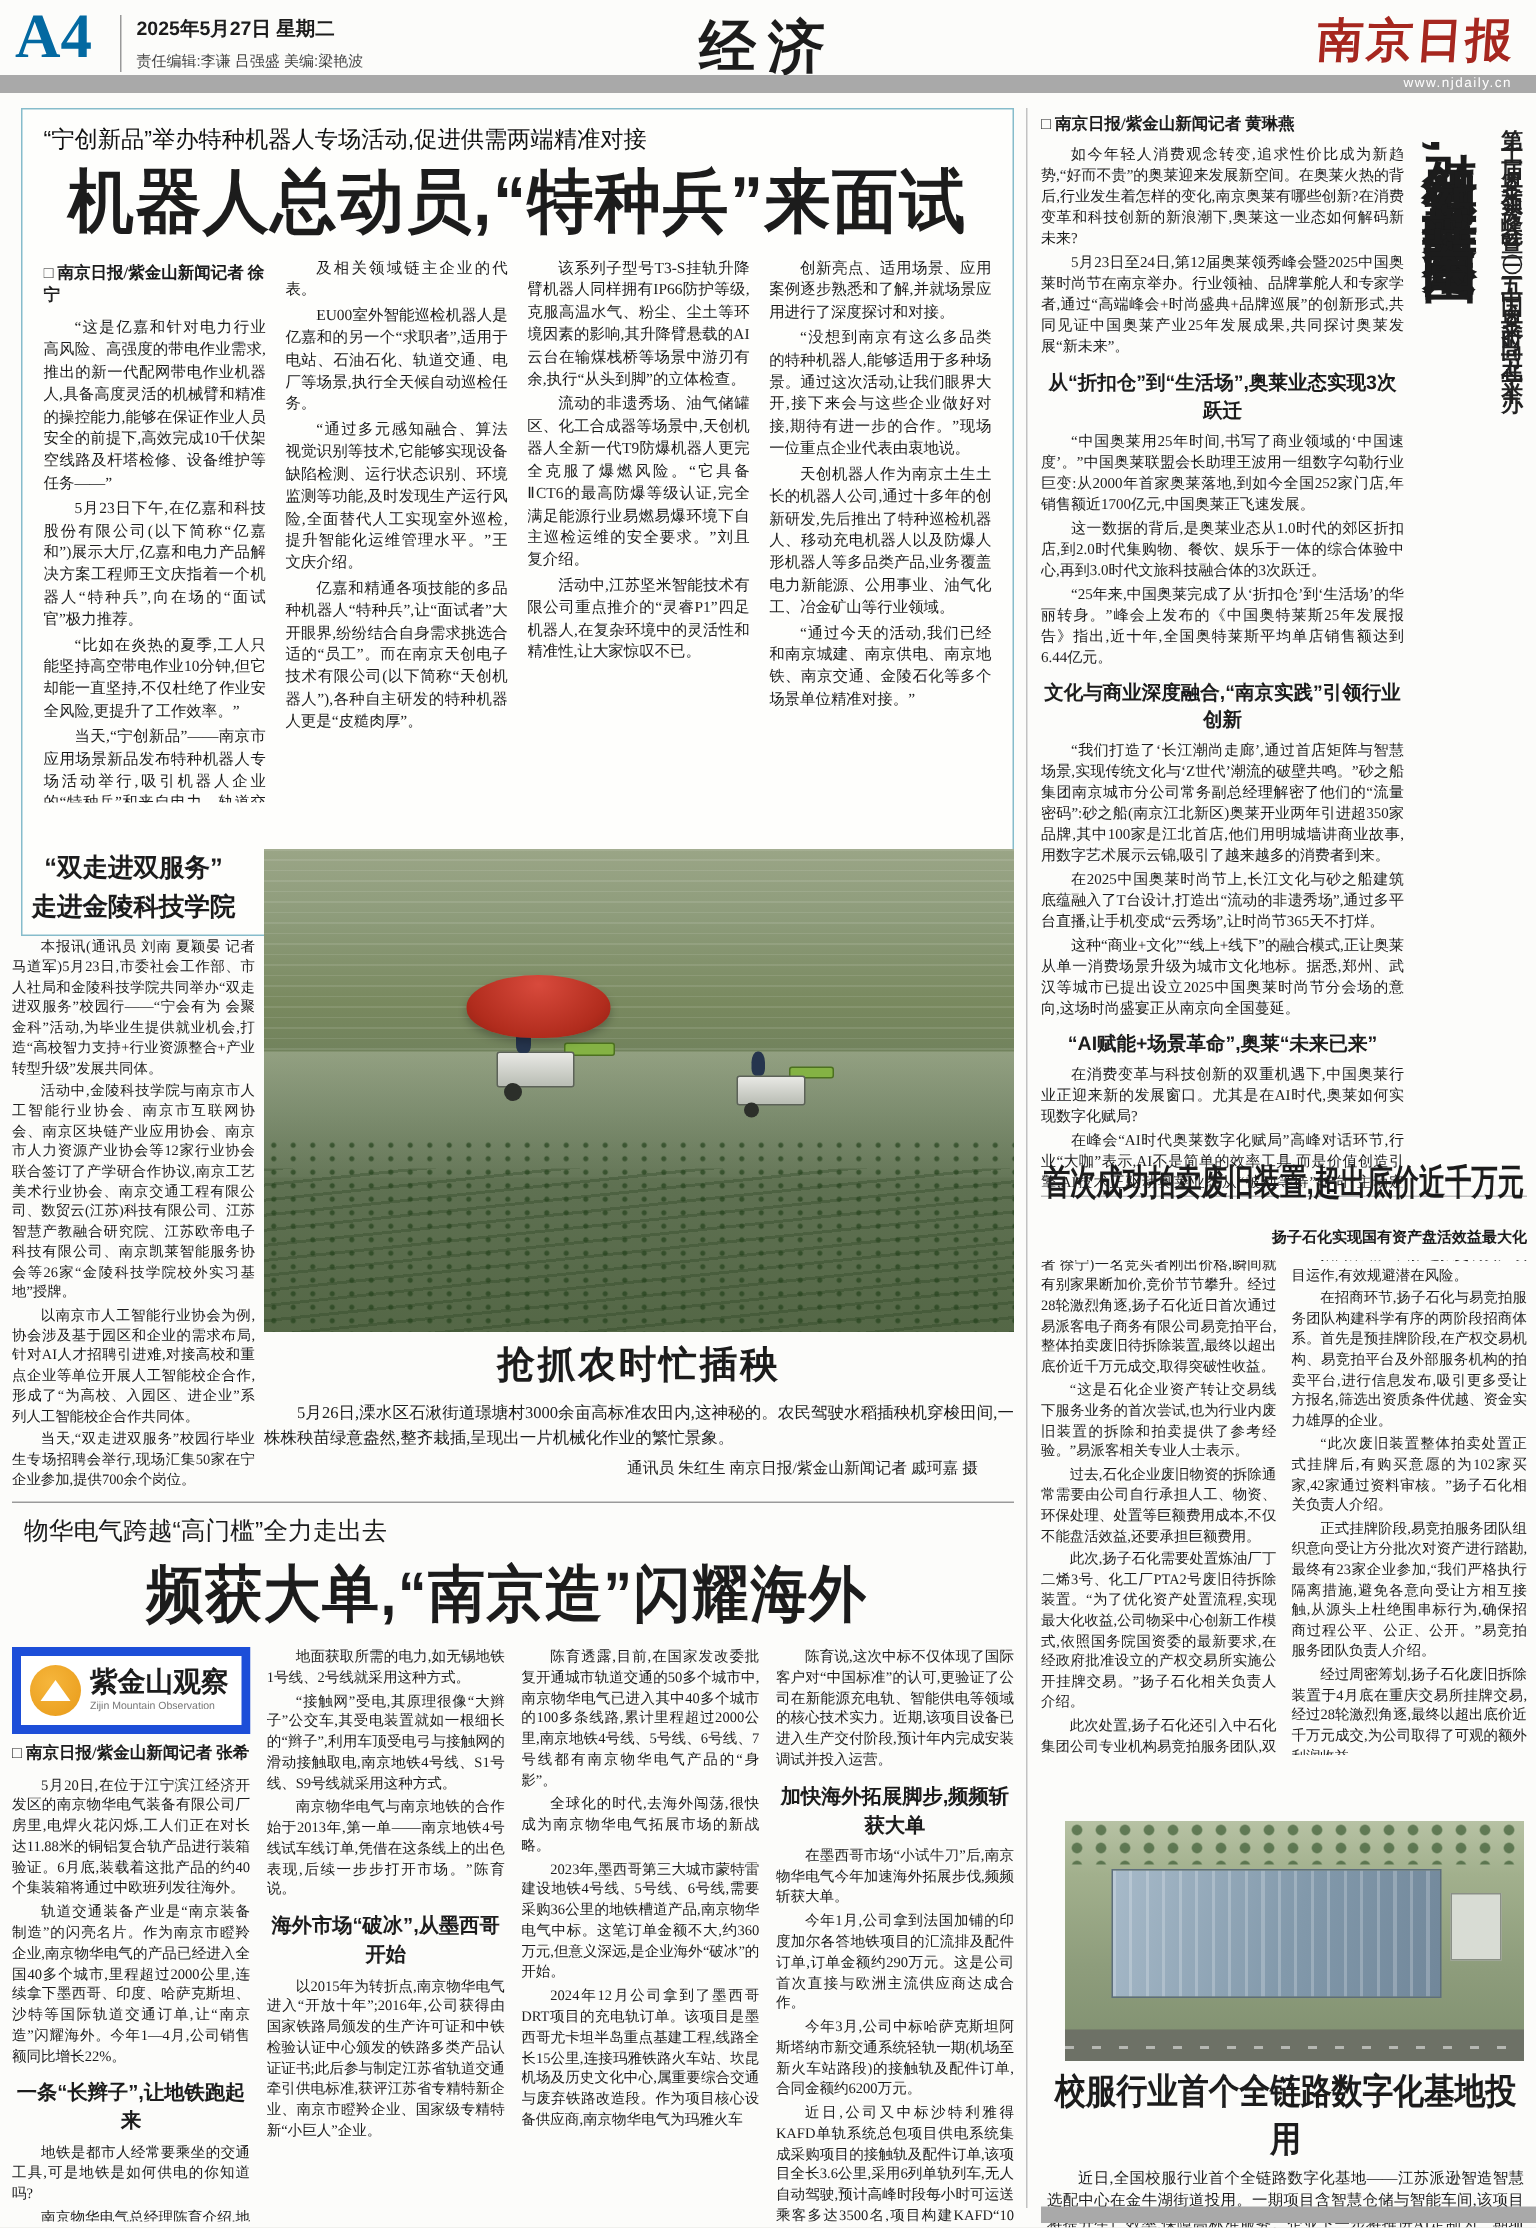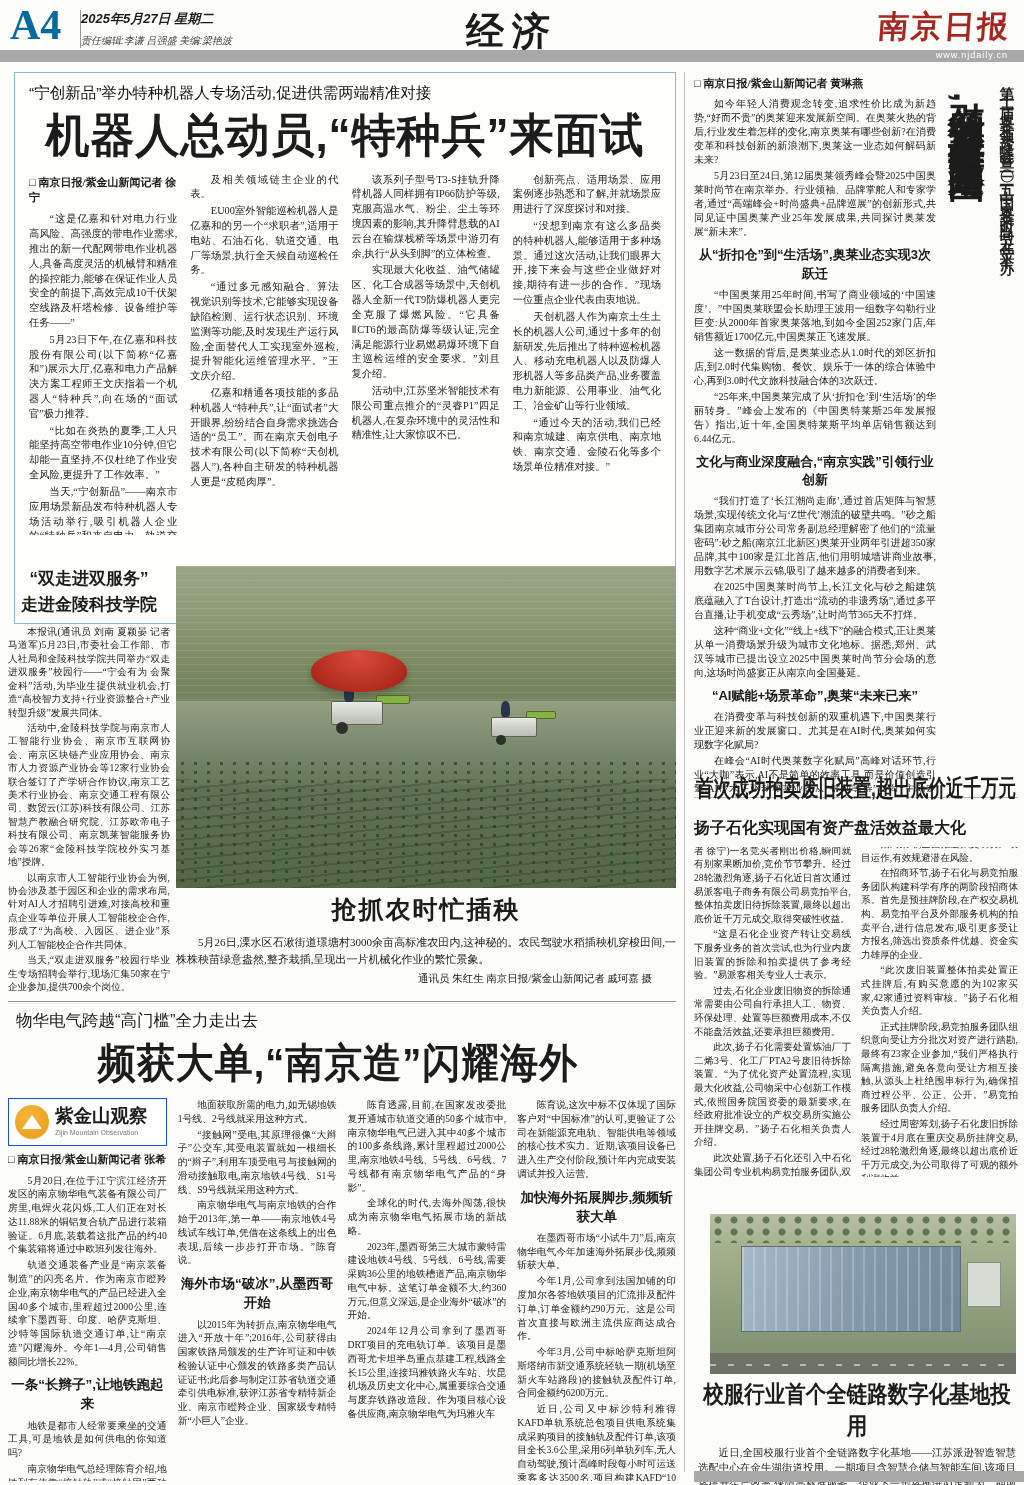--- a/index.html
+++ b/index.html
@@ -3,21 +3,21 @@
 <meta charset="utf-8">
 <style>
   html,body{margin:0;padding:0;background:#e8e8e4;}
   .page{position:relative;width:1024px;height:1485px;background:#fcfcfa;margin:0 auto;overflow:hidden;
         font-family:"Liberation Serif",serif;color:#1c1c1c;}
   [data-name]{box-sizing:border-box;}
 
   
   .hdr-pageno{position:absolute;left:10px;top:4px;width:56px;font-family:"Liberation Serif",serif;
               font-size:42px;font-weight:bold;color:#0369a1;line-height:1;}
-  .hdr-meta{position:absolute;left:80px;top:10px;border-left:1px solid #999;height:38px;font-style:italic;}
+  .hdr-meta{position:absolute;left:80px;top:10px;border-left:1px solid #999;padding-left:10px;height:38px;}
   .hdr-date{font-size:13px;font-weight:bold;margin:0 0 6px 0;font-family:"Liberation Sans",sans-serif;}
   .hdr-editors{font-size:10px;color:#444;margin:0;font-family:"Liberation Sans",sans-serif;}
   .hdr-section{position:absolute;left:0;right:0;top:6px;text-align:center;font-size:38px;font-weight:900;
                letter-spacing:8px;font-family:"Liberation Serif",serif;}
   .hdr-bar{position:absolute;left:0;top:50px;width:1024px;height:12px;background:#a9a9a9;}
   .masthead{position:absolute;right:14px;top:6px;font-size:31px;font-weight:900;color:#a6271f;
             font-family:"Liberation Serif",serif;letter-spacing:2px;transform:skewX(-4deg);}
   .masthead-web{position:absolute;right:16px;top:50px;font-size:9px;color:#fff;z-index:2;
                 font-family:"Liberation Sans",sans-serif;letter-spacing:1px;}
 
@@ -80,21 +80,21 @@
   
   .rule-left{position:absolute;left:8px;top:1001px;width:668px;border-top:1px solid #9a9a9a;}
   .export-kicker{position:absolute;left:16px;top:1010px;font-family:Liberation Sans, sans-serif;
                  font-size:16.5px;margin:0;text-align:right;}
   .export-headline{position:absolute;left:0;top:1038px;width:676px;text-align:center;margin:0;
                    font-family:"Liberation Sans",sans-serif;font-weight:900;font-size:38px;
                    letter-spacing:1px;transform:scaleY(1.08);}
   .export-body{position:absolute;left:8px;top:1098px;width:668px;height:383px;display:flex;gap:11px;
                overflow:hidden;font-size:9.7px;line-height:1.42;}
   .export-body .ncol{flex:1;overflow:hidden;}
-  .zjs-logo{border:1px solid #1d4ed8;background:#fff;padding:6px 6px;display:flex;align-items:center;
+  .zjs-logo{border:6px solid #1d4ed8;background:#fff;padding:6px 6px;display:flex;align-items:center;
             gap:6px;margin-bottom:6px;}
   .zjs-badge{width:34px;height:34px;border-radius:50%;background:radial-gradient(circle at 40% 35%,#f6b63c,#e89a18);
              position:relative;flex:0 0 34px;}
   .zjs-badge::after{content:"";position:absolute;left:7px;top:10px;width:0;height:0;
              border-left:10px solid transparent;border-right:10px solid transparent;border-bottom:14px solid #fff;}
   .zjs-name{font-family:"Liberation Sans",sans-serif;font-weight:900;font-size:18.5px;margin:0;line-height:1.1;}
   .zjs-sub{font-size:7px;color:#777;margin:1px 0 0 0;font-family:"Liberation Sans",sans-serif;}
 
   
   .vdiv{position:absolute;left:684px;top:72px;width:1px;height:1400px;background:#c2c2c2;}
@@ -106,22 +106,22 @@
   .outlet-vhead{width:46px;writing-mode:vertical-rl;font-family:"Liberation Sans",sans-serif;
                 font-weight:900;font-size:37px;letter-spacing:3px;line-height:46px;text-align:start;}
   .outlet-vkicker{width:22px;writing-mode:vertical-rl;font-family:"Liberation Sans",sans-serif;
                   font-weight:bold;font-size:14.5px;letter-spacing:7px;line-height:22px;color:#222;}
 
   .hr-right{position:absolute;left:694px;top:797px;width:324px;border-top:1px solid #bbb;}
 
   .auction{position:absolute;left:694px;top:776px;width:324px;height:402px;overflow:hidden;}
   .auction-headline{font-family:"Liberation Sans",sans-serif;font-weight:900;font-size:17.5px;
                     text-align:center;margin:0 0 6px 0;transform:scaleY(1.35);letter-spacing:0px;}
-  .auction-subhead{font-family:"Liberation Sans",sans-serif;font-weight:bold;font-size:16px;
-                   text-align:left;margin:18px 0 8px 0;}
+  .auction-subhead{font-family:"Liberation Sans",sans-serif;font-weight:bold;font-size:10px;
+                   text-align:right;margin:18px 0 8px 0;}
   .auction-cols{display:flex;gap:10px;height:330px;overflow:hidden;font-size:9.6px;line-height:1.42;align-items:center;}
   .auction-cols .ncol{flex:1;overflow:hidden;}
 
   
   .photo2{position:absolute;left:710px;top:1214px;width:306px;height:160px;overflow:hidden;
     background:linear-gradient(180deg,#b7c2a4 0%,#a2b08d 22%,#8e9d7c 60%,#7f8f6f 100%);}
   .factory{position:absolute;left:10%;top:20%;width:72%;height:54%;
     background:linear-gradient(105deg,#a7bac9 0%,#8299ab 55%,#71879a 100%);
     border:1px solid #5d6e7c;
     background-image:repeating-linear-gradient(90deg,rgba(255,255,255,.22) 0 2px,transparent 2px 11px),
@@ -166,21 +166,21 @@
           <p class="para" data-name="paragraph">当天,“宁创新品”——南京市应用场景新品发布特种机器人专场活动举行,吸引机器人企业的“特种兵”和来自电力、轨道交通、石化、应急等行业的“面试官”现场对接,国有企业</p>
         </div>
       <div class="ncol" data-name="text-column">
           <p class="para" data-name="paragraph">及相关领域链主企业的代表。</p>
           <p class="para" data-name="paragraph">EU00室外智能巡检机器人是亿嘉和的另一个“求职者”,适用于电站、石油石化、轨道交通、电厂等场景,执行全天候自动巡检任务。</p>
           <p class="para" data-name="paragraph">“通过多元感知融合、算法视觉识别等技术,它能够实现设备缺陷检测、运行状态识别、环境监测等功能,及时发现生产运行风险,全面替代人工实现室外巡检,提升智能化运维管理水平。”王文庆介绍。</p>
           <p class="para" data-name="paragraph">亿嘉和精通各项技能的多品种机器人“特种兵”,让“面试者”大开眼界,纷纷结合自身需求挑选合适的“员工”。而在南京天创电子技术有限公司(以下简称“天创机器人”),各种自主研发的特种机器人更是“皮糙肉厚”。</p>
         </div>
       <div class="ncol" data-name="text-column">
           <p class="para" data-name="paragraph">该系列子型号T3-S挂轨升降臂机器人同样拥有IP66防护等级,克服高温水气、粉尘、尘土等环境因素的影响,其升降臂悬载的AI云台在输煤栈桥等场景中游刃有余,执行“从头到脚”的立体检查。</p>
-          <p class="para" data-name="paragraph">实现最大化收益、油气储罐区、化工合成器等场景中,天创机器人全新一代T9防爆机器人更完全克服了爆燃风险。“它具备ⅡCT6的最高防爆等级认证,完全满足能源行业易燃易爆环境下自主巡检运维的安全要求。”刘且复介绍。</p>
+          <p class="para" data-name="paragraph">流动的非遗秀场、油气储罐区、化工合成器等场景中,天创机器人全新一代T9防爆机器人更完全克服了爆燃风险。“它具备ⅡCT6的最高防爆等级认证,完全满足能源行业易燃易爆环境下自主巡检运维的安全要求。”刘且复介绍。</p>
           <p class="para" data-name="paragraph">活动中,江苏坚米智能技术有限公司重点推介的“灵睿P1”四足机器人,在复杂环境中的灵活性和精准性,让大家惊叹不已。</p>
         </div>
       <div class="ncol" data-name="text-column">
           <p class="para" data-name="paragraph">创新亮点、适用场景、应用案例逐步熟悉和了解,并就场景应用进行了深度探讨和对接。</p>
           <p class="para" data-name="paragraph">“没想到南京有这么多品类的特种机器人,能够适用于多种场景。通过这次活动,让我们眼界大开,接下来会与这些企业做好对接,期待有进一步的合作。”现场一位重点企业代表由衷地说。</p>
           <p class="para" data-name="paragraph">天创机器人作为南京土生土长的机器人公司,通过十多年的创新研发,先后推出了特种巡检机器人、移动充电机器人以及防爆人形机器人等多品类产品,业务覆盖电力新能源、公用事业、油气化工、冶金矿山等行业领域。</p>
           <p class="para" data-name="paragraph">“通过今天的活动,我们已经和南京城建、南京供电、南京地铁、南京交通、金陵石化等多个场景单位精准对接。”</p>
         </div>
     </div>
   </div>

